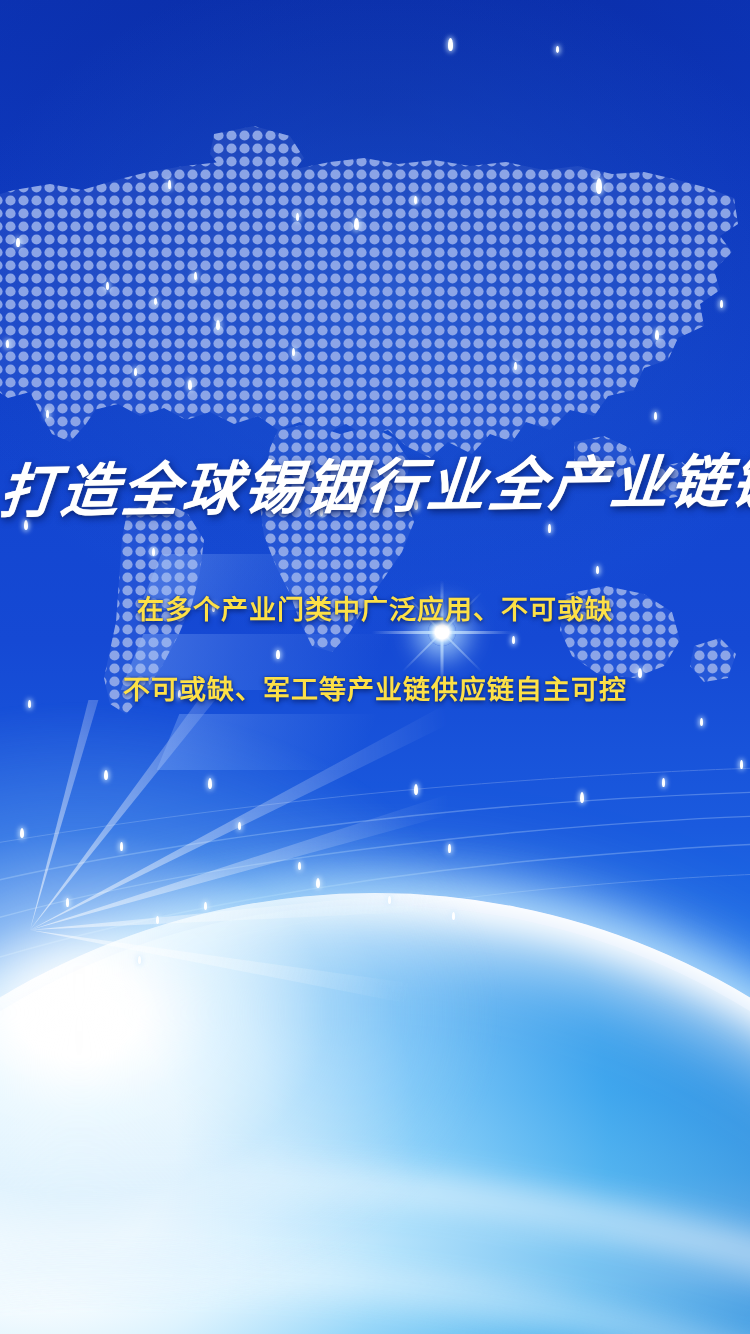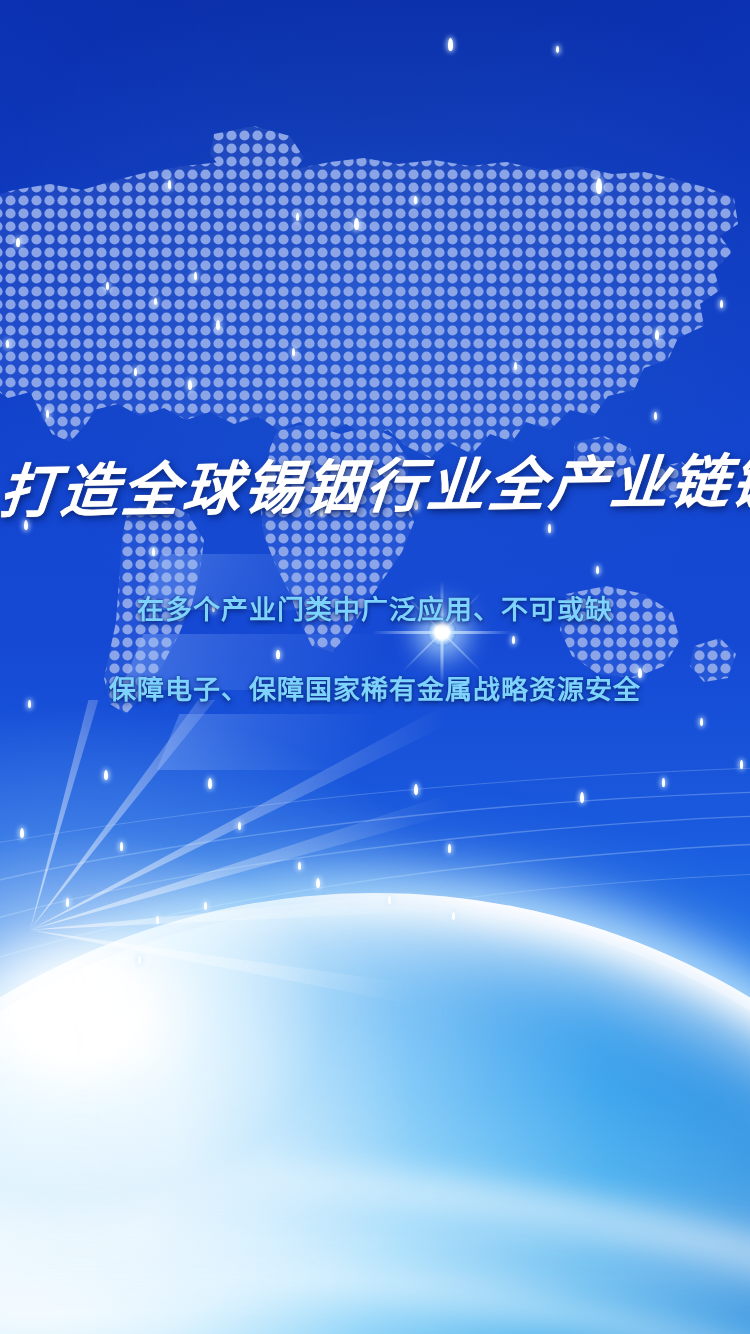--- a/index.html
+++ b/index.html
@@ -176,21 +176,21 @@
       0 1px 2px rgba(8,40,130,0.9);
     white-space: nowrap;
     transform: skewX(-6deg) rotate(-0.8deg);
   }
 
   .subline {
     position: absolute;
     left: 0;
     width: 750px;
     text-align: center;
-    color: #7dd3fc;
+    color: #fde047;
     font-size: 27px;
     font-weight: 700;
     letter-spacing: 1px;
     font-family: "DejaVu Sans", "Liberation Sans", sans-serif;
     text-shadow:
       0 2px 5px rgba(6,30,106,0.85),
       0 0 2px rgba(12,48,150,0.9);
     white-space: nowrap;
   }
   #sub1 { top: 561px; }
@@ -391,16 +391,16 @@
     <span class="ray v"></span>
     <span class="ray d1"></span>
     <span class="ray d2"></span>
     <span class="core"></span>
   </div>
 
   <h1 class="headline">打造全球锡铟行业全产业链链主</h1>
 
   <p class="subline" id="sub1">在多个产业门类中广泛应用、不可或缺</p>
 
-  <p class="subline" id="sub2">保障电子、保障国家稀有金属战略资源安全</p>
+  <p class="subline" id="sub2">不可或缺、军工等产业链供应链自主可控</p>
 
 
 </div>
 
 </body></html>

